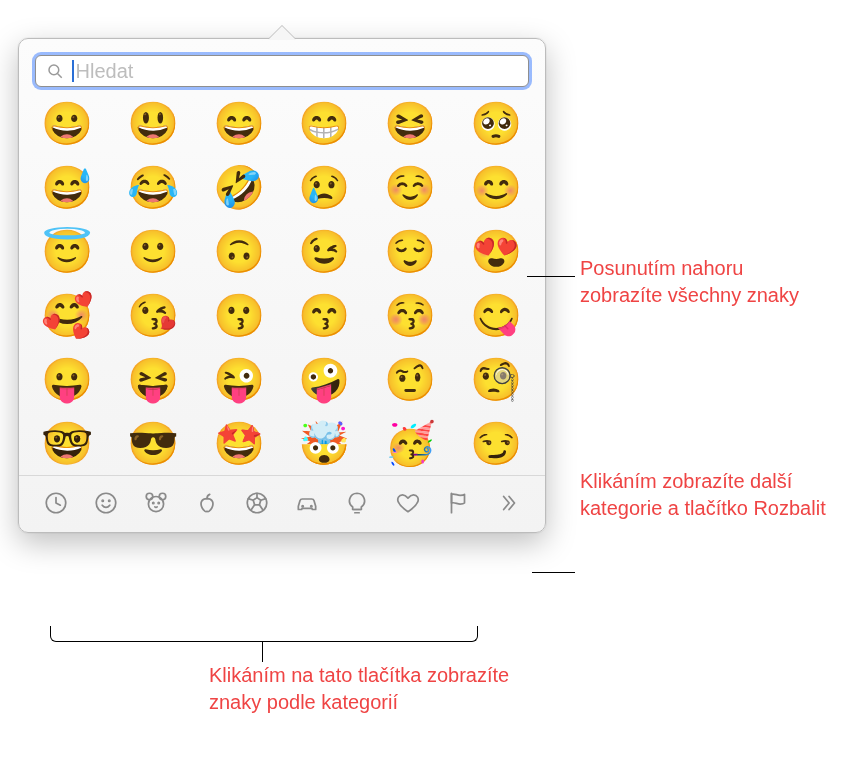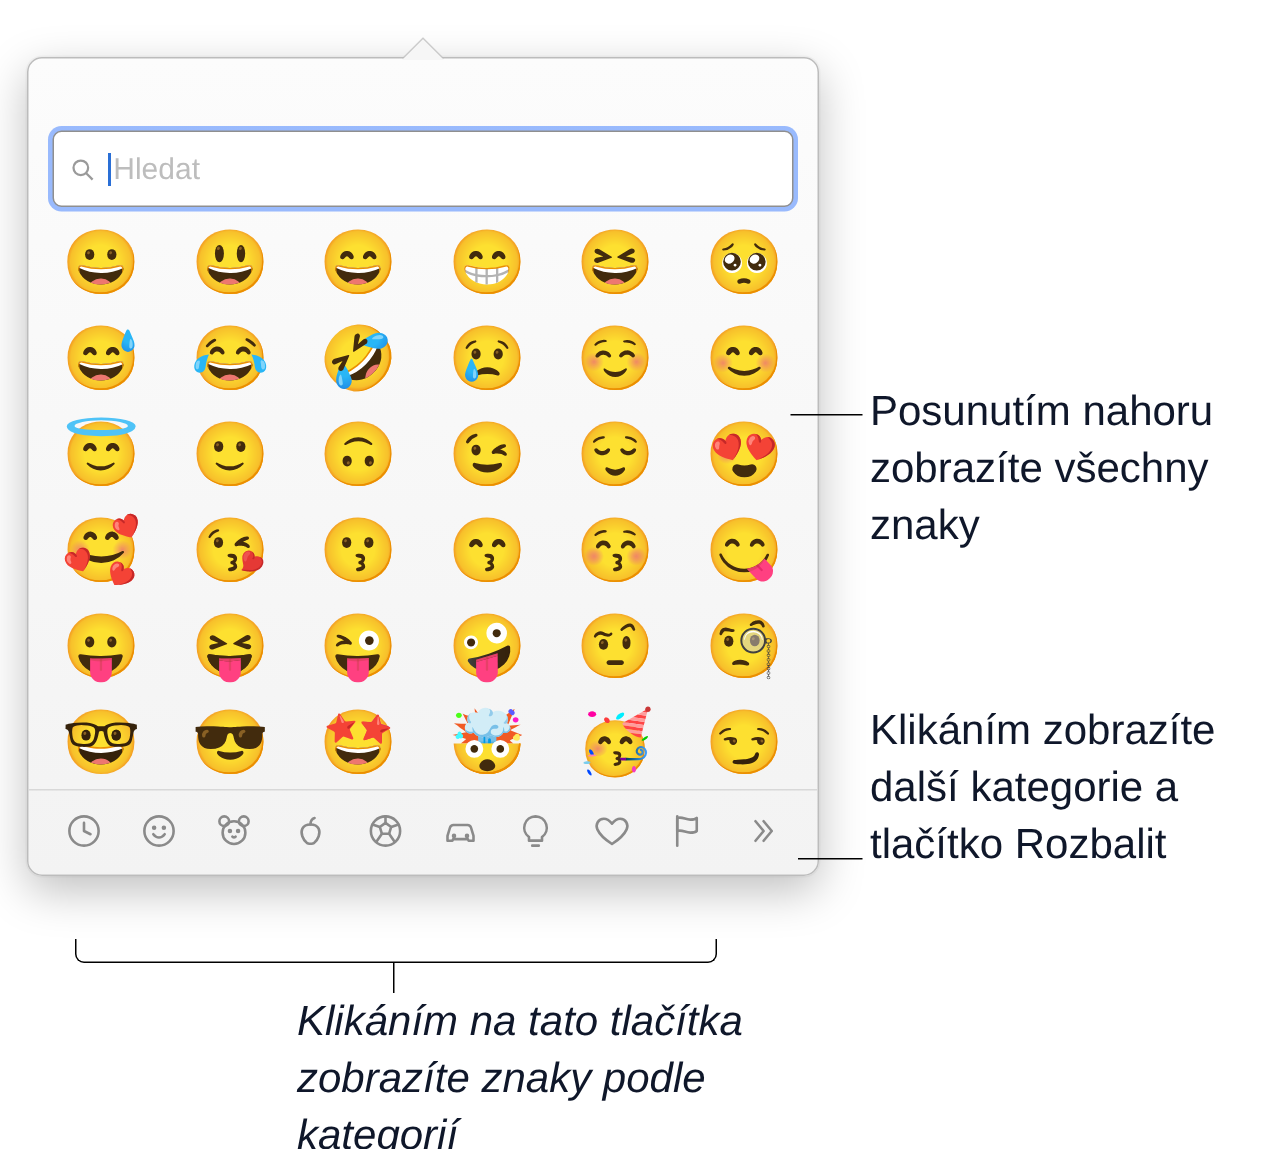--- a/index.html
+++ b/index.html
@@ -32,27 +32,26 @@
     border-right: 14px solid transparent;
     border-bottom: 14px solid #f6f6f6;
     filter: drop-shadow(0 -1px 0 #bcbcbc);
   }
   .search-wrap {
     padding: 16px 16px 10px 16px;
   }
   .search-field {
     display: flex;
     align-items: center;
-    height: 51px;
+    height: 32px;
     background: #fff;
     border: 1px solid #8f8f8f;
     border-radius: 6px;
     box-shadow: 0 0 0 3px rgba(72,133,255,0.55);
     padding: 0 10px;
-    margin-top: 32px;
   }
   .search-field .mag {
     width: 18px; height: 18px;
     margin-right: 8px;
     flex-shrink: 0;
     color: #9a9a9a;
   }
   .search-field .caret {
     width: 1.5px; height: 22px;
     background: #2a6fd6;
@@ -92,27 +91,27 @@
     align-items: center;
     justify-content: center;
     color: #8a8a8a;
     cursor: pointer;
   }
   .cat-btn svg { width: 26px; height: 26px; }
 
   
   .callout {
     position: absolute;
-    font-size: 28px;
+    font-size: 20px;
     line-height: 1.35;
-    color: #0f172a;
+    color: #ef4444;
   }
   .callout-scroll { left: 580px; top: 255px; width: 250px; }
   .callout-more   { left: 580px; top: 468px; width: 260px; }
-  .callout-cats   { left: 198px; top: 662px; width: 310px; font-style: italic; }
+  .callout-cats   { left: 209px; top: 662px; width: 310px; }
 
   
   .leader { position: absolute; background: #000; }
   .hline { height: 1px; }
 
   
   .bracket {
     position: absolute;
     left: 50px;
     top: 626px;

